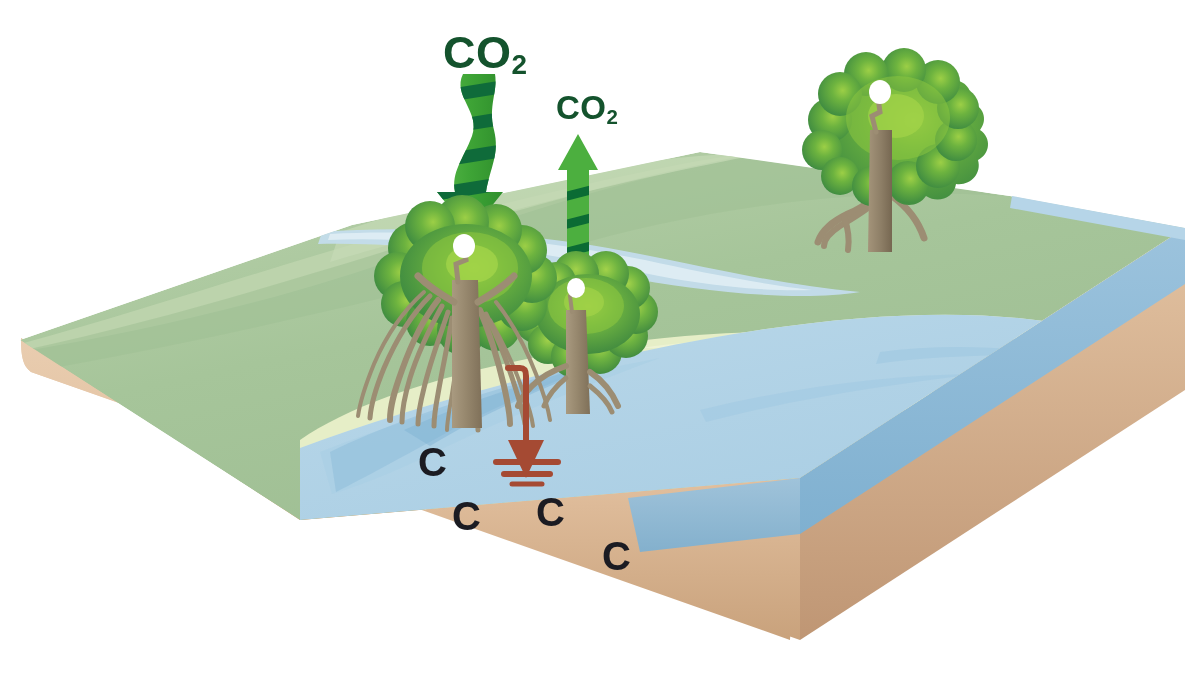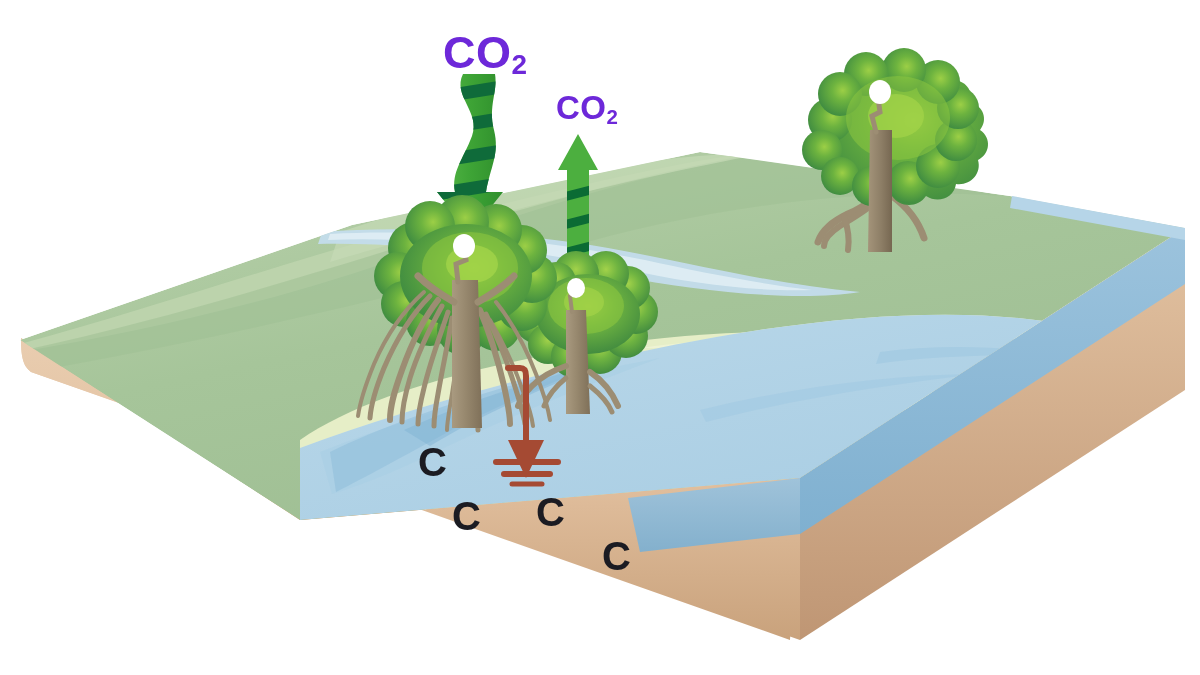--- a/index.html
+++ b/index.html
@@ -23,21 +23,21 @@
     position: absolute;
     left: 0;
     top: 0;
     width: 1200px;
     height: 675px;
   }
   .co2-label {
     position: absolute;
     font-family: "Liberation Sans", sans-serif;
     font-weight: bold;
-    color: #6d28d9;
+    color: #14532d;
     letter-spacing: 0.5px;
     white-space: nowrap;
     line-height: 1;
   }
   .co2-label sub {
     font-size: 0.62em;
     vertical-align: baseline;
     position: relative;
     top: 0.22em;
     font-weight: bold;

